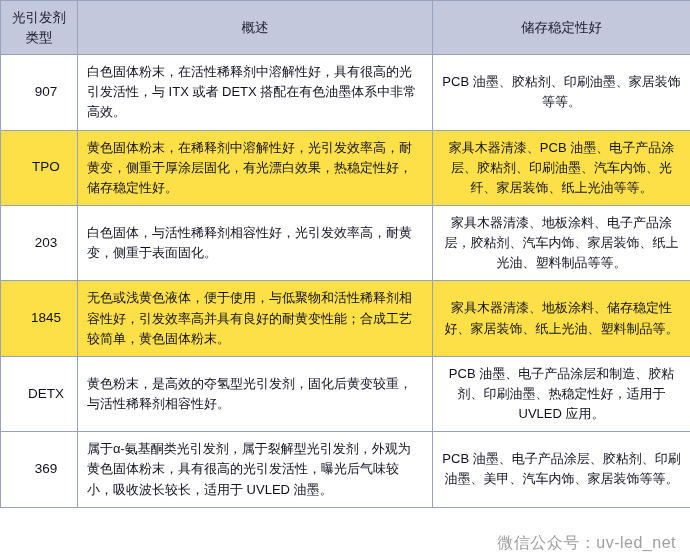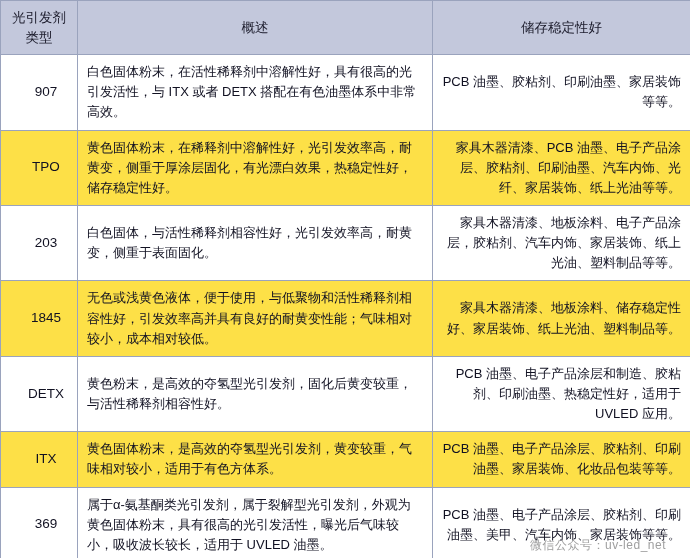--- a/index.html
+++ b/index.html
@@ -54,28 +54,28 @@
   td.type-cell {
     text-align: center;
     font-size: 13.5px;
     padding-left: 16px;
     padding-right: 2px;
   }
   td.desc-cell {
     text-align: left;
   }
   td.apps-cell {
-    text-align: right;
+    text-align: center;
   }
 
   .watermark {
     position: absolute;
-    right: 24px;
+    right: 14px;
     bottom: 4px;
-    font-size: 12px;
+    font-size: 16px;
     color: #8e8e8e;
     opacity: 0.85;
     letter-spacing: 0.5px;
     pointer-events: none;
     font-family: "Liberation Sans", sans-serif;
   }
 </style>
 </head>
 <body>
 
@@ -104,32 +104,27 @@
           <td class="desc-cell">黄色固体粉末，在稀释剂中溶解性好，光引发效率高，耐黄变，侧重于厚涂层固化，有光漂白效果，热稳定性好，储存稳定性好。</td>
           <td class="apps-cell">家具木器清漆、PCB 油墨、电子产品涂层、胶粘剂、印刷油墨、汽车内饰、光纤、家居装饰、纸上光油等等。</td>
         </tr>
         <tr class="row-light">
           <td class="type-cell">203</td>
           <td class="desc-cell">白色固体，与活性稀释剂相容性好，光引发效率高，耐黄变，侧重于表面固化。</td>
           <td class="apps-cell">家具木器清漆、地板涂料、电子产品涂层，胶粘剂、汽车内饰、家居装饰、纸上光油、塑料制品等等。</td>
         </tr>
         <tr class="row-dark">
           <td class="type-cell">1845</td>
-          <td class="desc-cell">无色或浅黄色液体，便于使用，与低聚物和活性稀释剂相容性好，引发效率高并具有良好的耐黄变性能；气味相对较小，成本相对较低。</td>
+          <td class="desc-cell">无色或浅黄色液体，便于使用，与低聚物和活性稀释剂相容性好，引发效率高并具有良好的耐黄变性能；合成工艺较简单，黄色固体粉末。</td>
           <td class="apps-cell">家具木器清漆、地板涂料、储存稳定性好、家居装饰、纸上光油、塑料制品等。</td>
         </tr>
         <tr class="row-light">
           <td class="type-cell">DETX</td>
           <td class="desc-cell">黄色粉末，是高效的夺氢型光引发剂，固化后黄变较重，与活性稀释剂相容性好。</td>
           <td class="apps-cell">PCB 油墨、电子产品涂层和制造、胶粘剂、印刷油墨、热稳定性好，适用于 UVLED 应用。</td>
-        </tr>
-        <tr class="row-dark">
-          <td class="type-cell">ITX</td>
-          <td class="desc-cell">黄色固体粉末，是高效的夺氢型光引发剂，黄变较重，气味相对较小，适用于有色方体系。</td>
-          <td class="apps-cell">PCB 油墨、电子产品涂层、胶粘剂、印刷油墨、家居装饰、化妆品包装等等。</td>
         </tr>
         <tr class="row-light">
           <td class="type-cell">369</td>
           <td class="desc-cell">属于α-氨基酮类光引发剂，属于裂解型光引发剂，外观为黄色固体粉末，具有很高的光引发活性，曝光后气味较小，吸收波长较长，适用于 UVLED 油墨。</td>
           <td class="apps-cell">PCB 油墨、电子产品涂层、胶粘剂、印刷油墨、美甲、汽车内饰、家居装饰等等。</td>
         </tr>
       </tbody>
   </table>
   <div class="watermark">微信公众号：uv-led_net</div>
 </div>

